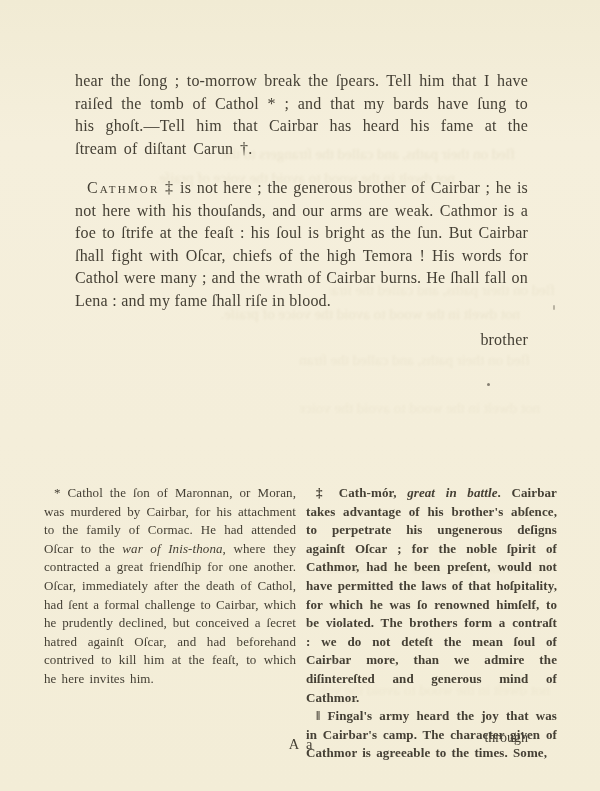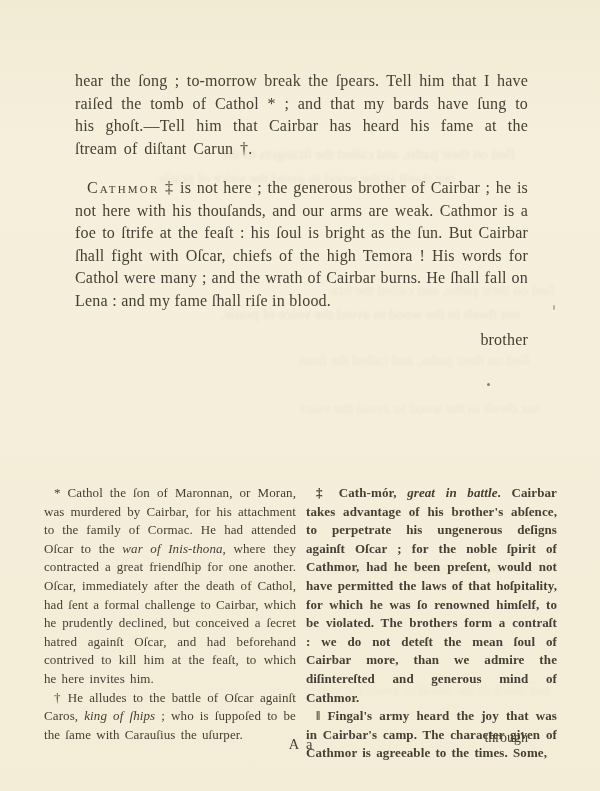--- a/index.html
+++ b/index.html
@@ -48,21 +48,20 @@
 
   <div class="main" id="paragraphs">
       <p class="ws3">hear the ſong ; to-morrow break the ſpears. Tell him that I have raiſed the tomb of Cathol * ; and that my bards have ſung to his ghoſt.—Tell him that Cairbar has heard his fame at the ſtream of diſtant Carun †.</p>
       <p class="ind ws0"><span class="sc">Cathmor</span> ‡ is not here ; the generous brother of Cairbar ; he is not here with his thouſands, and our arms are weak. Cathmor is a foe to ſtrife at the feaſt : his ſoul is bright as the ſun. But Cairbar ſhall fight with Oſcar, chiefs of the high Temora ! His words for Cathol were many ; and the wrath of Cairbar burns. He ſhall fall on Lena : and my fame ſhall riſe in blood.</p>
       <div class="hangline">brother</div>
     </div>
 
   <div class="footnotes">
     <div class="fn-col left" id="fn-left">
         <p><span>* Cathol the ſon of Maronnan, or Moran, was murdered by Cairbar, for his attachment to the family of Cormac. He had attended Oſcar to the </span><span class="it">war of Inis-thona</span><span>, where they contracted a great friendſhip for one another. Oſcar, immediately after the death of Cathol, had ſent a formal challenge to Cairbar, which he prudently declined, but conceived a ſecret hatred againſt Oſcar, and had beforehand contrived to kill him at the feaſt, to which he here invites him.</span></p>
-        <p><span>† He alludes to the battle of Oſcar againſt Caros, </span><span class="it">king of ſhips</span><span> ; who is ſuppoſed to be the ſame with Carauſius the uſurper.</span></p>
       </div>
     <div class="fn-col right" id="fn-right">
         <p><span>‡ Cath-mór, </span><span class="it">great in battle</span><span>. Cairbar takes advantage of his brother's abſence, to perpetrate his ungenerous deſigns againſt Oſcar ; for the noble ſpirit of Cathmor, had he been preſent, would not have permitted the laws of that hoſpitality, for which he was ſo renowned himſelf, to be violated. The brothers form a contraſt : we do not deteſt the mean ſoul of Cairbar more, than we admire the diſintereſted and generous mind of Cathmor.</span></p>
         <p><span>‖ Fingal's army heard the joy that was in Cairbar's camp. The character given of Cathmor is agreeable to the times. Some,</span></p>
       </div>
   </div>
 
   <div class="bottomrow">
     <div class="signature">A a</div>
     <div class="catchword">through</div>

